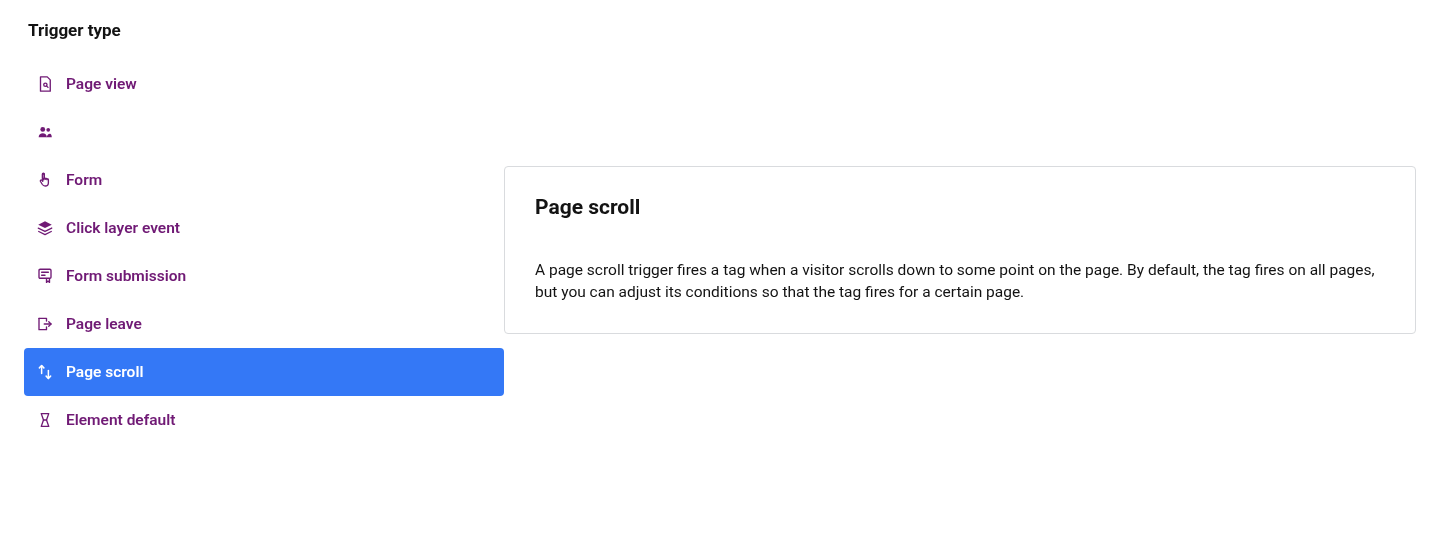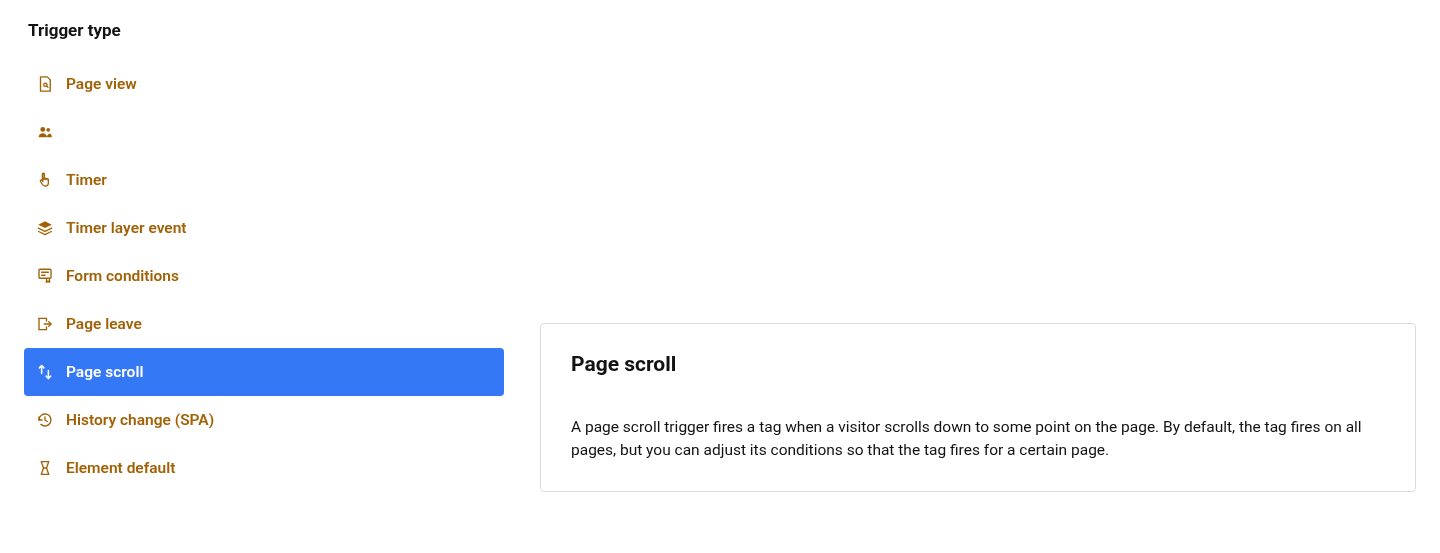--- a/index.html
+++ b/index.html
@@ -10,22 +10,21 @@
     body {
       font-family: -apple-system, BlinkMacSystemFont, "Segoe UI", Roboto, Helvetica, Arial, sans-serif;
       background: #fff;
       color: #131313;
       width: 1440px;
       height: 553px;
       padding: 20px 24px;
     }
     .layout {
       display: flex;
-      gap: 36px;
-      align-items: flex-end;
+      align-items: center;
     }
     .left-col {
       width: 480px;
       flex-shrink: 0;
     }
     .heading {
       font-size: 17px;
       font-weight: 700;
       margin-bottom: 20px;
       padding-left: 4px;
@@ -37,21 +36,21 @@
     .trigger-item {
       display: flex;
       align-items: center;
       gap: 12px;
       height: 48px;
       padding: 0 12px;
       border-radius: 4px;
       cursor: pointer;
       font-size: 15.5px;
       font-weight: 600;
-      color: #a16207;
+      color: #701a75;
     }
     .trigger-item.selected {
       background: #3478f6;
       color: #fff;
     }
     .icon-wrap {
       width: 18px;
       height: 18px;
       display: flex;
       align-items: center;
@@ -116,44 +115,44 @@
         </span>
       </div>
 
       <div class="trigger-item">
         <span class="icon-wrap">
           <svg viewBox="0 0 24 24" fill="none" stroke="currentColor" stroke-width="1.8" stroke-linejoin="round" stroke-linecap="round">
             <path d="M9 4.5 V10.5 C9 11 9.4 11.5 10 11.5 H10.5 V10.5 C10.5 10 11 9.5 11.5 9.5 C12 9.5 12.5 10 12.5 10.5 V11 C12.5 10.5 13 10 13.5 10 C14 10 14.5 10.5 14.5 11 V11.5 C14.5 11 15 10.5 15.5 10.5 C16 10.5 16.5 11 16.5 11.5 V15.5 C16.5 18 14.8 20 12.3 20 C10.5 20 9.3 19.2 8.5 18 L6 14 C5.6 13.3 5.8 12.5 6.5 12.1 C7.1 11.8 7.8 12 8.2 12.6 L9 13.8 V4.5 C9 4 9.4 3.5 10 3.5 C10.6 3.5 11 4 11 4.5" fill="none"></path>
             <path d="M8.5 10 V4.3 C8.5 3.6 9.1 3 9.8 3 C10.5 3 11.1 3.6 11.1 4.3 V9.5"></path>
           </svg>
         </span>
-        <span>Timer</span>
+        <span>Form</span>
       </div>
 
       <div class="trigger-item">
         <span class="icon-wrap">
           <svg viewBox="0 0 24 24" fill="currentColor">
             <path d="M12 3 L21 7.5 L12 12 L3 7.5 Z"></path>
             <path d="M3 12 L12 16.5 L21 12 L21 12.2 L12 16.7 L3 12.2 Z" stroke="currentColor" stroke-width="1.6" fill="none" stroke-linejoin="round"></path>
             <path d="M3 16.3 L12 20.8 L21 16.3" stroke="currentColor" stroke-width="1.6" fill="none" stroke-linejoin="round"></path>
           </svg>
         </span>
-        <span>Timer layer event</span>
+        <span>Click layer event</span>
       </div>
 
       <div class="trigger-item">
         <span class="icon-wrap">
           <svg viewBox="0 0 24 24" fill="none" stroke="currentColor" stroke-width="1.8" stroke-linecap="round" stroke-linejoin="round">
             <rect x="4" y="3" width="16" height="12" rx="1.5"></rect>
             <path d="M7.5 7 H16.5"></path>
             <path d="M7.5 11 H12"></path>
             <path d="M14 15.5 L14 20.5 L16 18.8 L18 20.5 L18 15.5"></path>
           </svg>
         </span>
-        <span>Form conditions</span>
+        <span>Form submission</span>
       </div>
 
 
       <div class="trigger-item">
         <span class="icon-wrap">
           <svg viewBox="0 0 24 24" fill="none" stroke="currentColor" stroke-width="1.8" stroke-linecap="round" stroke-linejoin="round">
             <path d="M4 4.5 H14 V8"></path>
             <path d="M4 4.5 V19.5 H14 V16"></path>
             <path d="M11 12 H20"></path>
             <path d="M17 9 L20 12 L17 15"></path>
@@ -167,30 +166,20 @@
           <svg viewBox="0 0 24 24" fill="none" stroke="currentColor" stroke-width="2" stroke-linecap="round" stroke-linejoin="round">
             <path d="M7.5 3.5 V14"></path>
             <path d="M4.5 6.5 L7.5 3.5 L10.5 6.5"></path>
             <path d="M16.5 10 V20.5"></path>
             <path d="M13.5 17.5 L16.5 20.5 L19.5 17.5"></path>
           </svg>
         </span>
         <span>Page scroll</span>
       </div>
 
-      <div class="trigger-item">
-        <span class="icon-wrap">
-          <svg viewBox="0 0 24 24" fill="none" stroke="currentColor" stroke-width="1.8" stroke-linecap="round" stroke-linejoin="round">
-            <path d="M4 12 A8 8 0 1 1 6.5 17.8"></path>
-            <path d="M4 8 V12 H8"></path>
-            <path d="M12 8 V12 L15 14"></path>
-          </svg>
-        </span>
-        <span>History change (SPA)</span>
-      </div>
 
       <div class="trigger-item">
         <span class="icon-wrap">
           <svg viewBox="0 0 24 24" fill="none" stroke="currentColor" stroke-width="1.8" stroke-linecap="round" stroke-linejoin="round">
             <path d="M7 3.5 H17 L14 12 H10 Z"></path>
             <path d="M10 12 L7 20.5 H17 L14 12"></path>
           </svg>
         </span>
         <span>Element default</span>
       </div>

